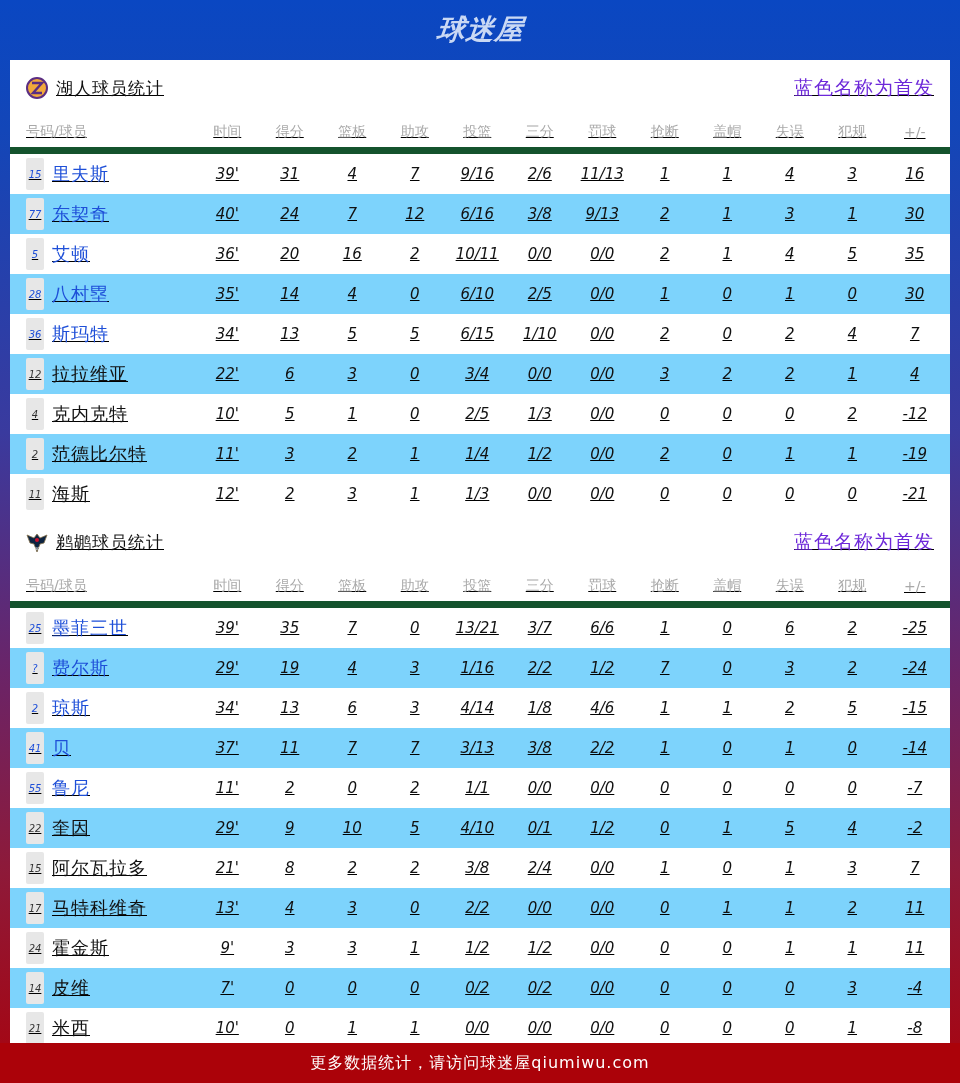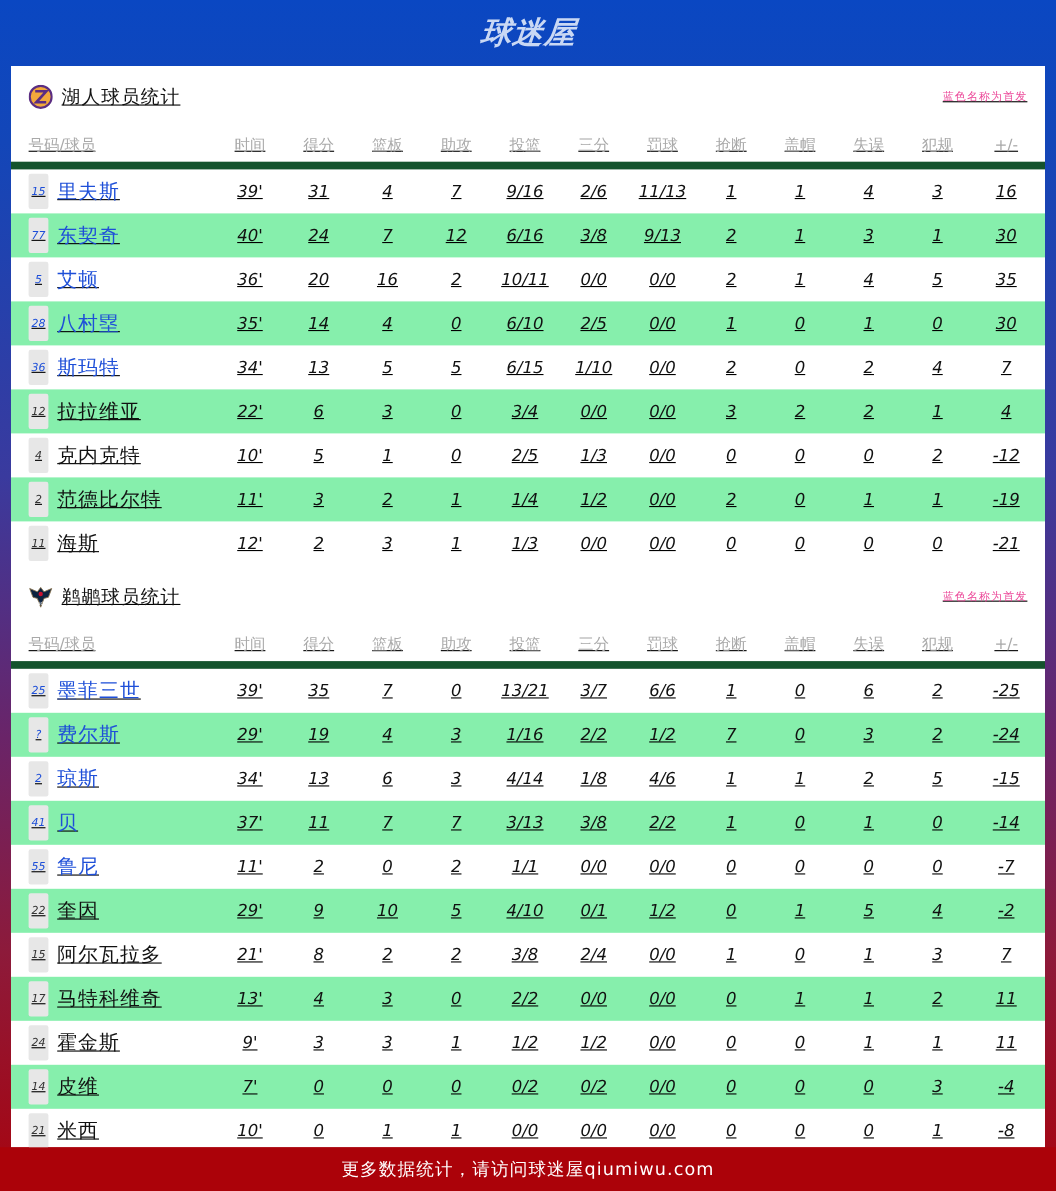--- a/index.html
+++ b/index.html
@@ -23,31 +23,31 @@
     background: #ffffff;
     text-decoration: underline;
   }
   .section-head {
     height: 56px; display: flex; align-items: center; justify-content: space-between;
     padding: 0 16px 0 16px;
   }
   .team-title { display: flex; align-items: center; gap: 8px; }
   .team-logo { width: 22px; height: 22px; display: inline-block; }
   .team-name { font-size: 17px; color: #111; font-weight: 500; letter-spacing: 1px; }
-  .starter-note { font-size: 10px; color: #ec4899; letter-spacing: 1px; }
+  .starter-note { font-size: 19px; color: #6d28d9; letter-spacing: 1px; }
   .row {
     display: grid;
     grid-template-columns: 170px repeat(12, 62.5px);
     align-items: center; height: 40px;
     padding-left: 16px;
   }
   .hdr { height: 38px; border-bottom: 7px solid #14532d; }
   .hdr span { font-size: 14px; color: #a9a9a9; text-align: center; }
   .hdr span.first { text-align: left; }
-  .row.alt { background: #86efac; padding-left: 16px; }
+  .row.alt { background: #7dd3fc; padding-left: 16px; }
   .cell { text-align: center; font-size: 15px; color: #111; font-style: italic; font-family: "DejaVu Sans", sans-serif; }
   .player { display: flex; align-items: center; gap: 8px; }
   .jersey {
     width: 18px; height: 32px; background: #e7e7e7; font-size: 10px; color: #333;
     display: flex; align-items: center; justify-content: center; border-radius: 2px;
     font-style: italic;
   }
   .jersey.starter { color: #1e4fd8; }
   .pname { font-size: 18px; color: #111; letter-spacing: 1px; }
   .pname.starter { color: #1e4fd8; }

